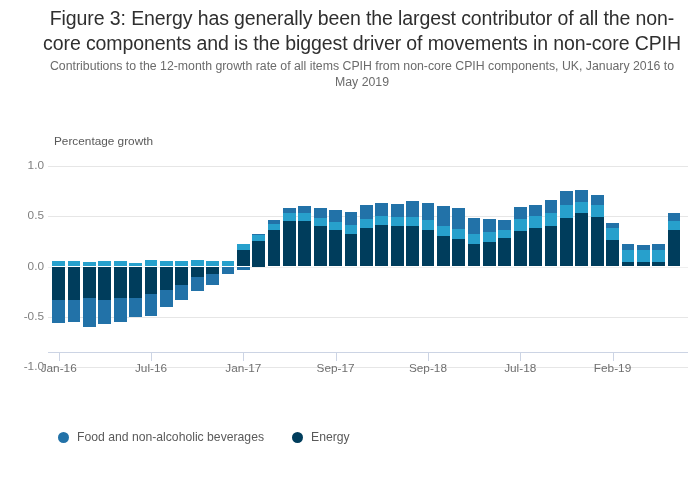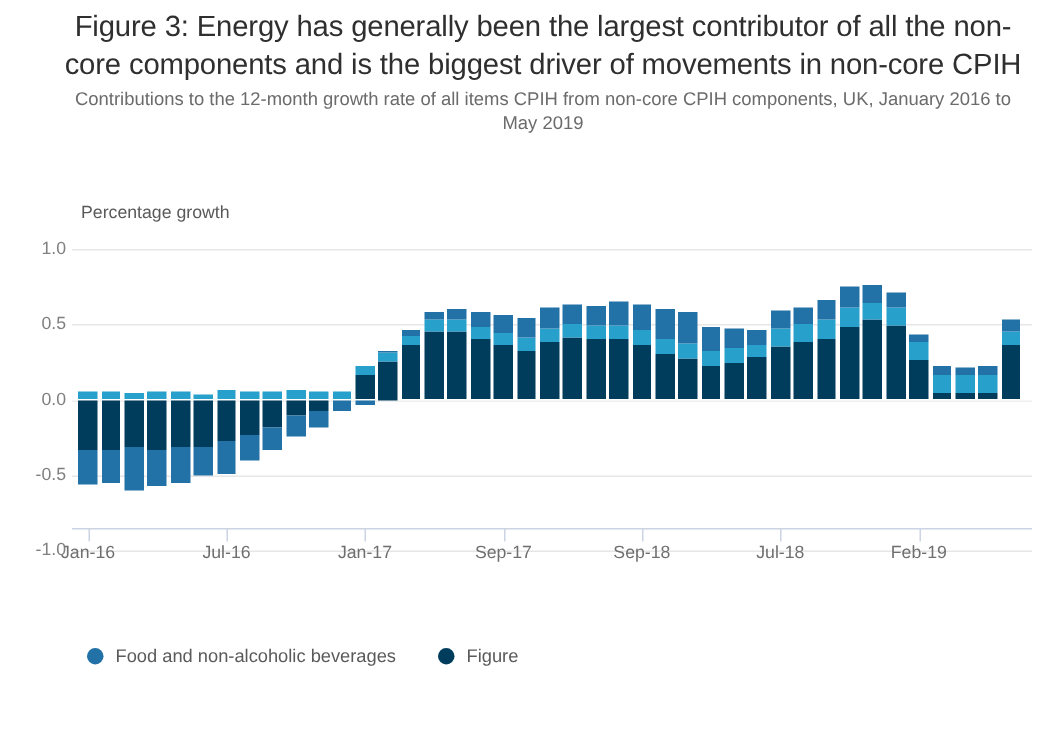--- a/index.html
+++ b/index.html
@@ -229,17 +229,17 @@
       <div class="xlabel" style="left: 602.538px;">Feb-19</div>
     </div>
 
   <div class="legend" id="legend">
       <div class="legend-item">
         <span class="legend-dot" style="background: rgb(34, 114, 168);"></span>
         <span class="legend-label">Food and non-alcoholic beverages</span>
       </div>
       <div class="legend-item">
         <span class="legend-dot" style="background: rgb(0, 61, 92);"></span>
-        <span class="legend-label">Figure</span>
+        <span class="legend-label">Energy</span>
       </div>
     </div>
 
 </div>
 
 </body></html>

